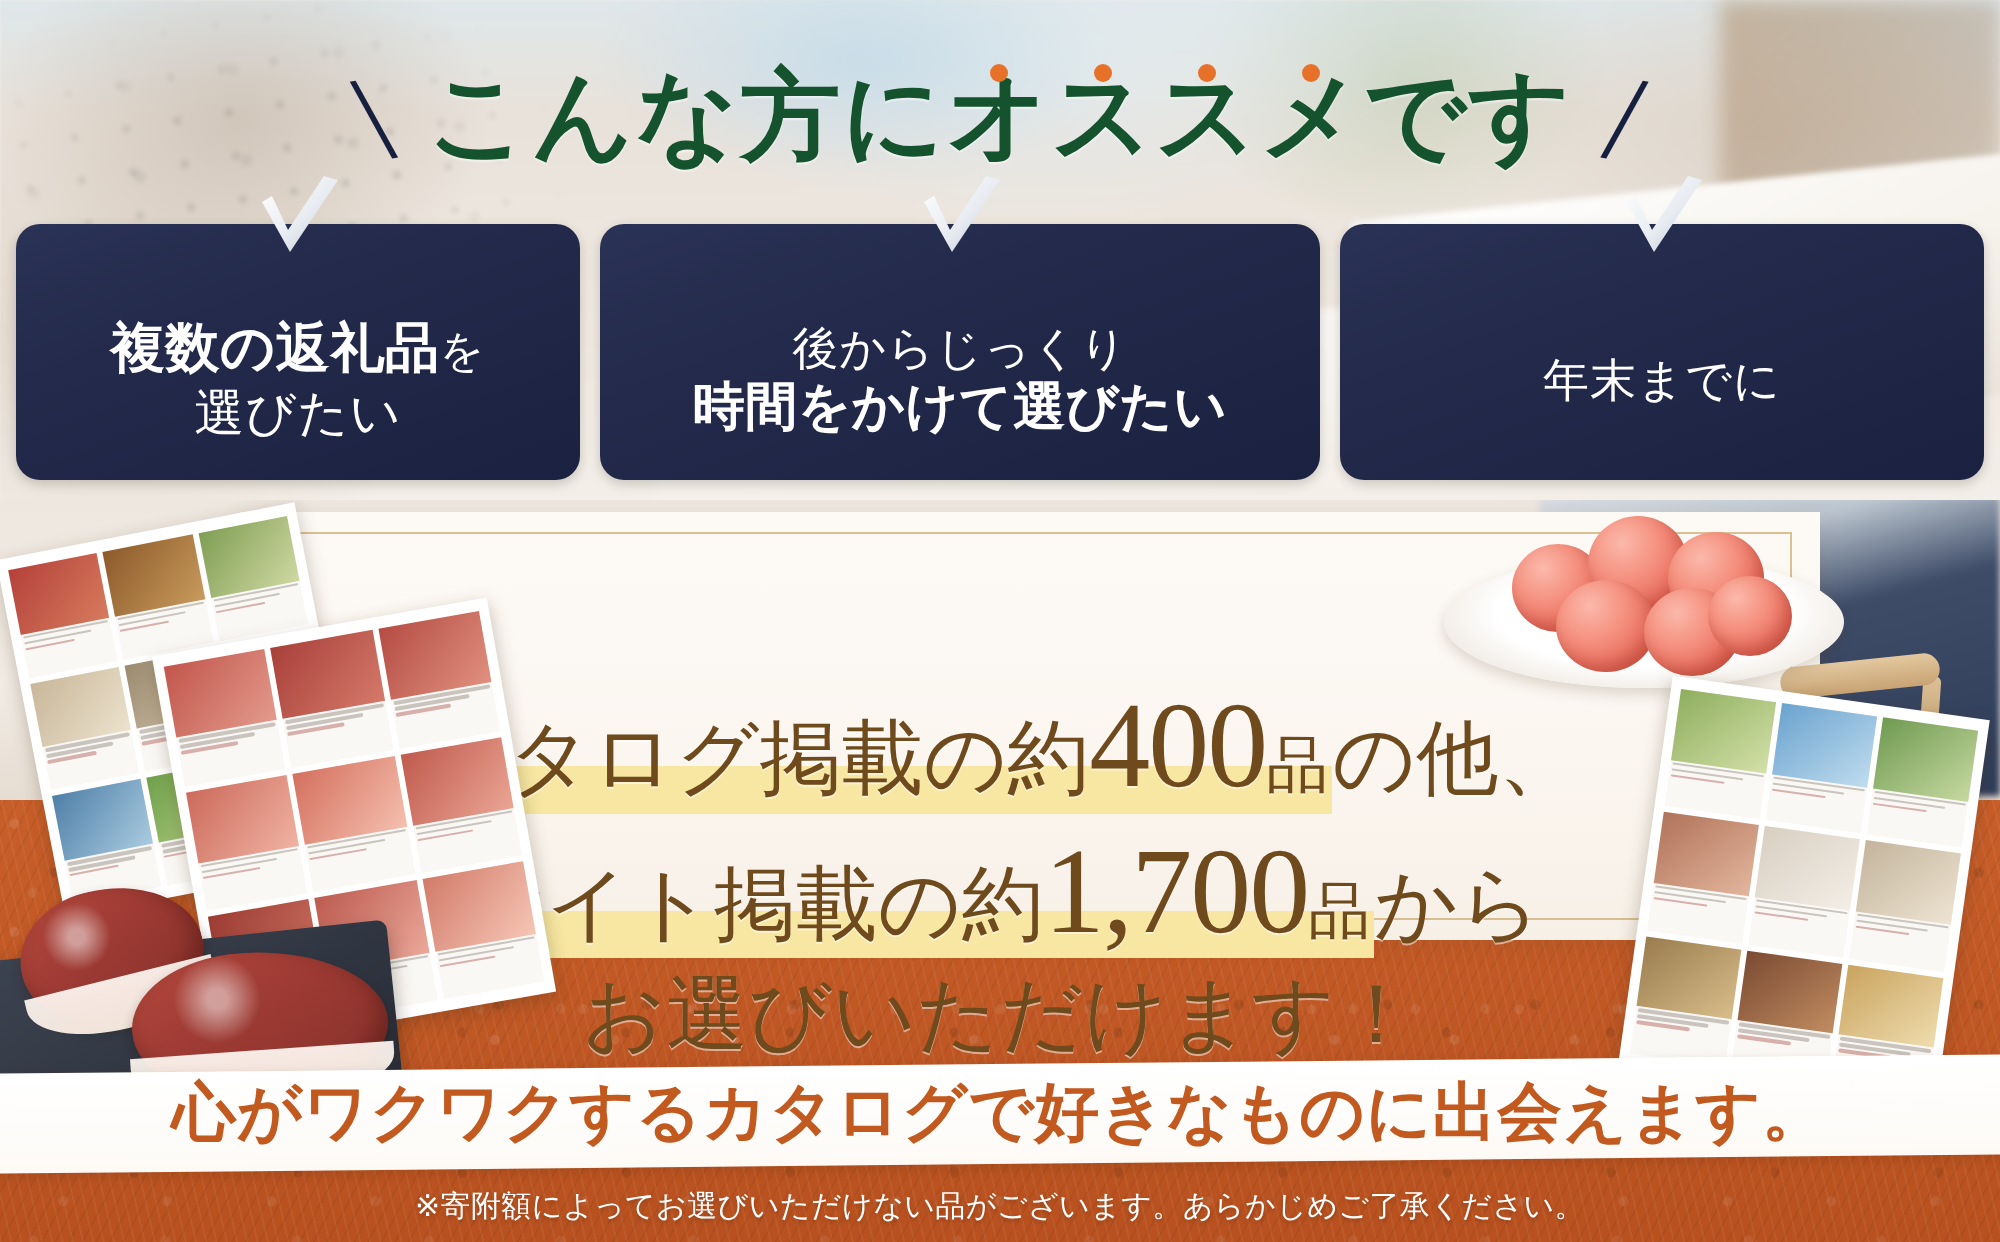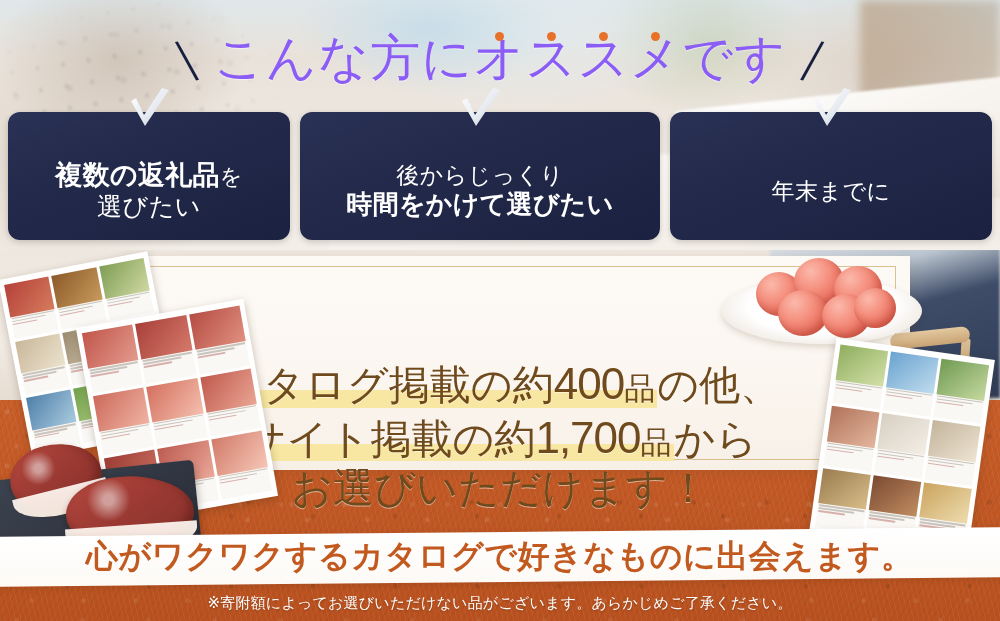--- a/index.html
+++ b/index.html
@@ -76,23 +76,23 @@
   .slash {
     color:#171f3f; font-size:62px; line-height:1;
     font-family:"Liberation Serif","DejaVu Serif",serif;
     font-weight:400;
     display:block;
   }
   .slash.left  { transform:rotate(-10deg) translateY(2px); }
   .slash.right { transform:rotate(10deg) translateY(2px); }
   .headline {
     position:relative;
-    color:#8b5cf6;
+    color:#14532d;
     font-size:50px; line-height:1;
-    font-weight:400;
+    font-weight:700;
     letter-spacing:1px;
     font-family:"DejaVu Serif","Liberation Serif",serif;
     white-space:nowrap;
     text-shadow:0 1px 1px rgba(255,255,255,.55);
   }
   .headline .emph { position:relative; display:inline-block; }
   .dots {
     position:absolute; left:0; top:-1px; width:100%;
     display:flex; justify-content:space-around;
     pointer-events:none;
@@ -198,22 +198,22 @@
     white-space:nowrap;
     letter-spacing:0px;
     text-shadow:0 1px 0 rgba(255,255,255,.5);
   }
   .ptline .hl {
     position:relative; display:inline-block;
     background:linear-gradient(180deg,transparent 0 62%, #f7e7a2 62% 96%, transparent 96%);
     padding:0 2px;
   }
   .ptline .num {
-    font-size:44px; letter-spacing:-1px;
-    font-family:Liberation Sans, sans-serif;
+    font-size:61px; letter-spacing:-1px;
+    font-family:Liberation Serif, serif;
   }
   .ptline .sm { font-size:31px; }
 
   
   .sheet {
     position:absolute;
     background:#fff;
     box-shadow:0 3px 9px rgba(70,45,20,.28);
     padding:6px 5px;
     display:grid; grid-template-columns:repeat(3,1fr); gap:3px;

